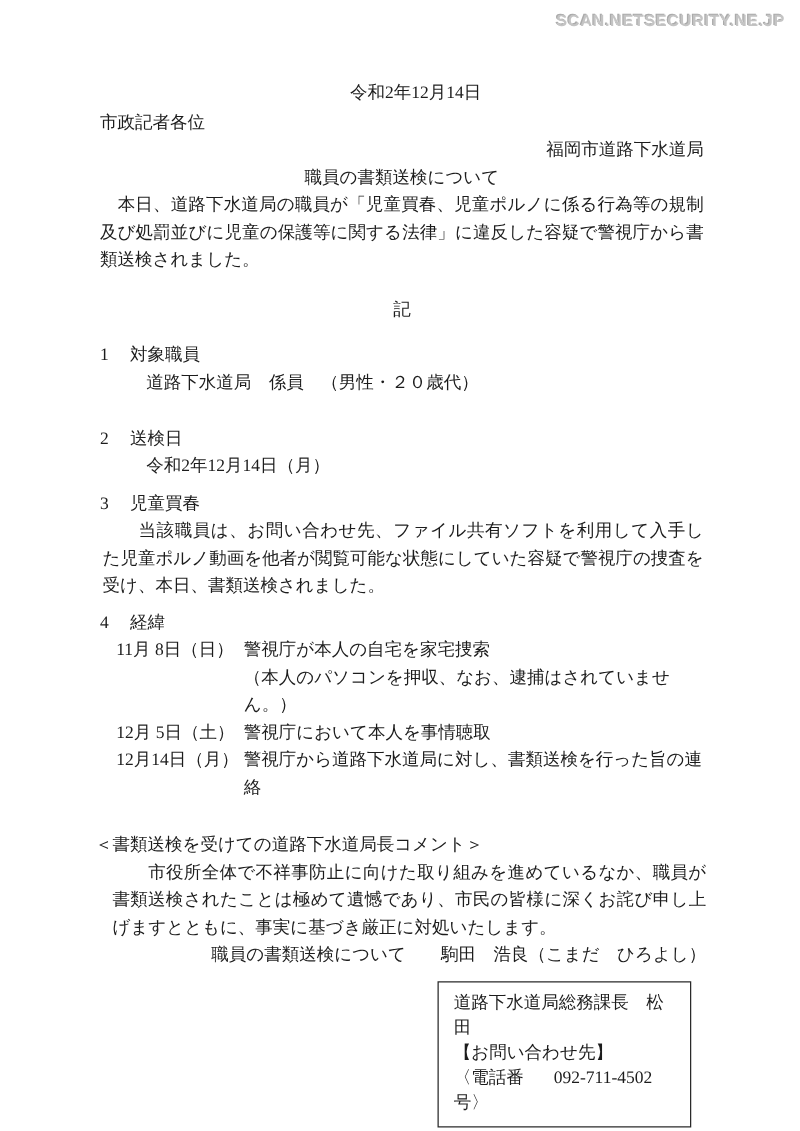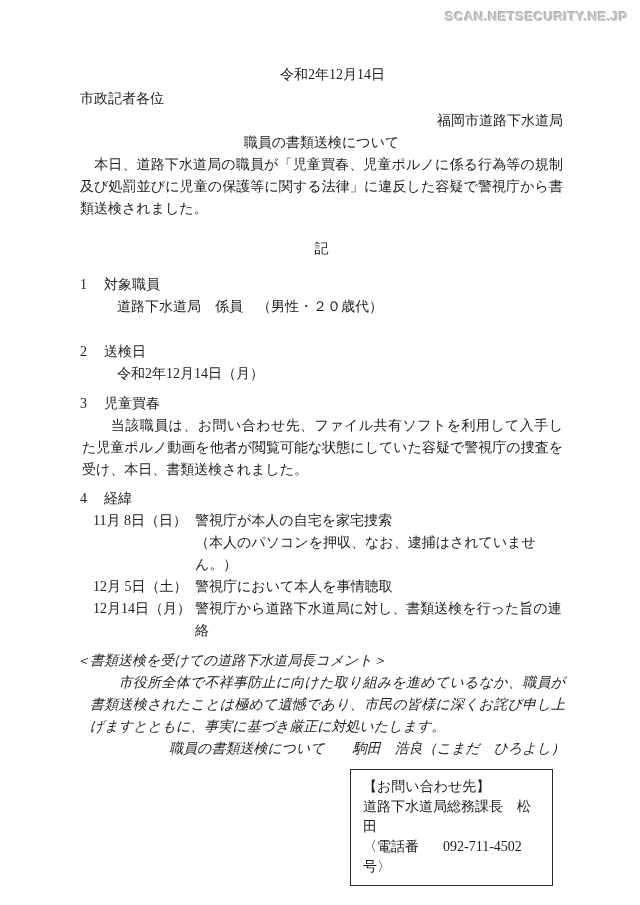--- a/index.html
+++ b/index.html
@@ -105,29 +105,29 @@
         <span class="tl-date">12月 5日（土）</span>
         <span class="tl-desc">警視庁において本人を事情聴取</span>
       </div>
       <div class="tl-row">
         <span class="tl-date">12月14日（月）</span>
         <span class="tl-desc">警視庁から道路下水道局に対し、書類送検を行った旨の連絡</span>
       </div>
     </div>
   </div>
 
-  <div class="comment" style="margin-top:8px;font-style:italic;">
+  <div class="comment" style="margin-top:24px;">
     <div class="comment-head">＜書類送検を受けての道路下水道局長コメント＞</div>
     <div class="comment-body">　　市役所全体で不祥事防止に向けた取り組みを進めているなか、職員が書類送検されたことは極めて遺憾であり、市民の皆様に深くお詫び申し上げますとともに、事実に基づき厳正に対処いたします。</div>
     <div class="comment-sign">職員の書類送検について　　駒田　浩良（こまだ　ひろよし）</div>
   </div>
 
   <div class="contact-box">
+    <div>道路下水道局総務課長　松田</div>
     <div>【お問い合わせ先】</div>
-    <div>道路下水道局総務課長　松田</div>
     <div class="phone-row">
       <span class="phone-label">〈電話番号〉</span>
       <span>092-711-4502</span>
     </div>
 
   </div>
 
 </div>
 
 </body></html>

